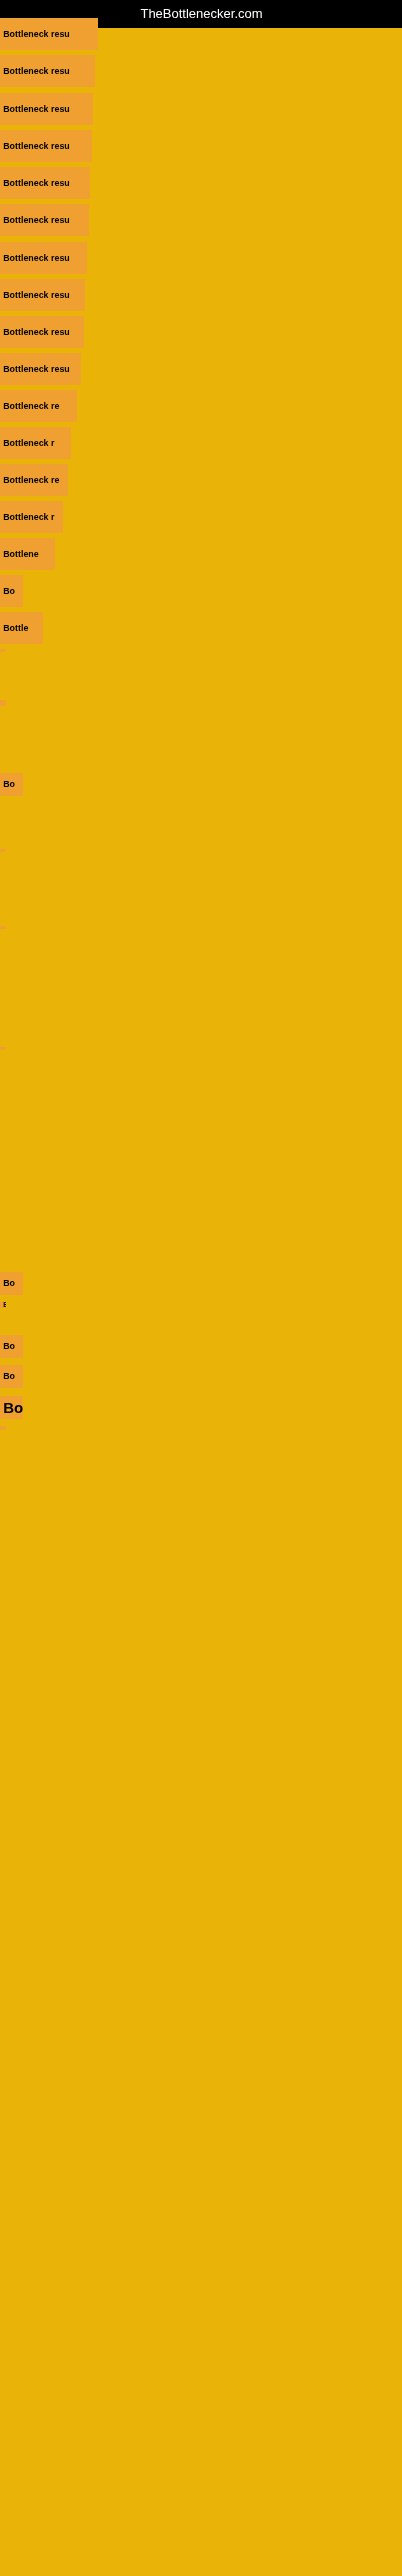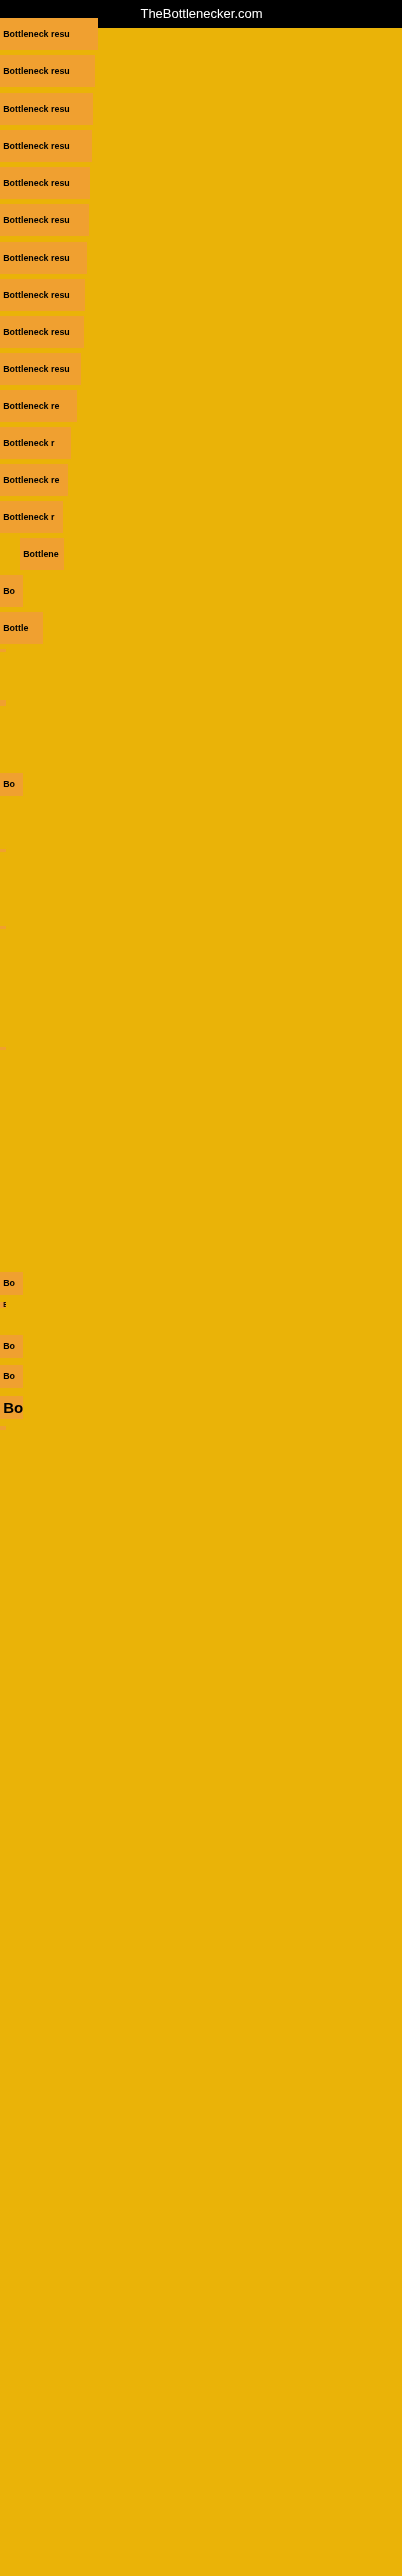--- a/index.html
+++ b/index.html
@@ -87,21 +87,21 @@
     </div>
     <div class="bar-item" style="top: 427px; height: 32px; width: 71px;">
       <div class="bar-label" style="width: 71px; height: 32px; font-size: 8.9px;">Bottleneck r</div>
     </div>
     <div class="bar-item" style="top: 464px; height: 32px; width: 68px;">
       <div class="bar-label" style="width: 68px; height: 32px; font-size: 8.9px;">Bottleneck re</div>
     </div>
     <div class="bar-item" style="top: 501px; height: 32px; width: 63px;">
       <div class="bar-label" style="width: 63px; height: 32px; font-size: 8.9px;">Bottleneck r</div>
     </div>
-    <div class="bar-item" style="top: 538px; height: 32px; width: 64px; padding-left: 20px;">
+    <div class="bar-item" style="top: 538px; height: 32px; width: 64px;">
       <div class="bar-label" style="width: 55px; height: 32px; font-size: 8.9px;">Bottlene</div>
     </div>
     <div class="bar-item" style="top: 575px; height: 32px; width: 22.5px;">
       <div class="bar-label" style="width: 22.5px; height: 32px; font-size: 8.9px;">Bo</div>
     </div>
     <div class="bar-item" style="top: 612px; height: 32px; width: 43px;">
       <div class="bar-label" style="width: 43px; height: 32px; font-size: 8.9px;">Bottle</div>
     </div>
     <div class="bar-item" style="top: 649px; height: 2.4px; width: 2.4px;">
       <div class="bar-label" style="width: 2.4px; height: 2.4px; font-size: 6.4px;"></div>

